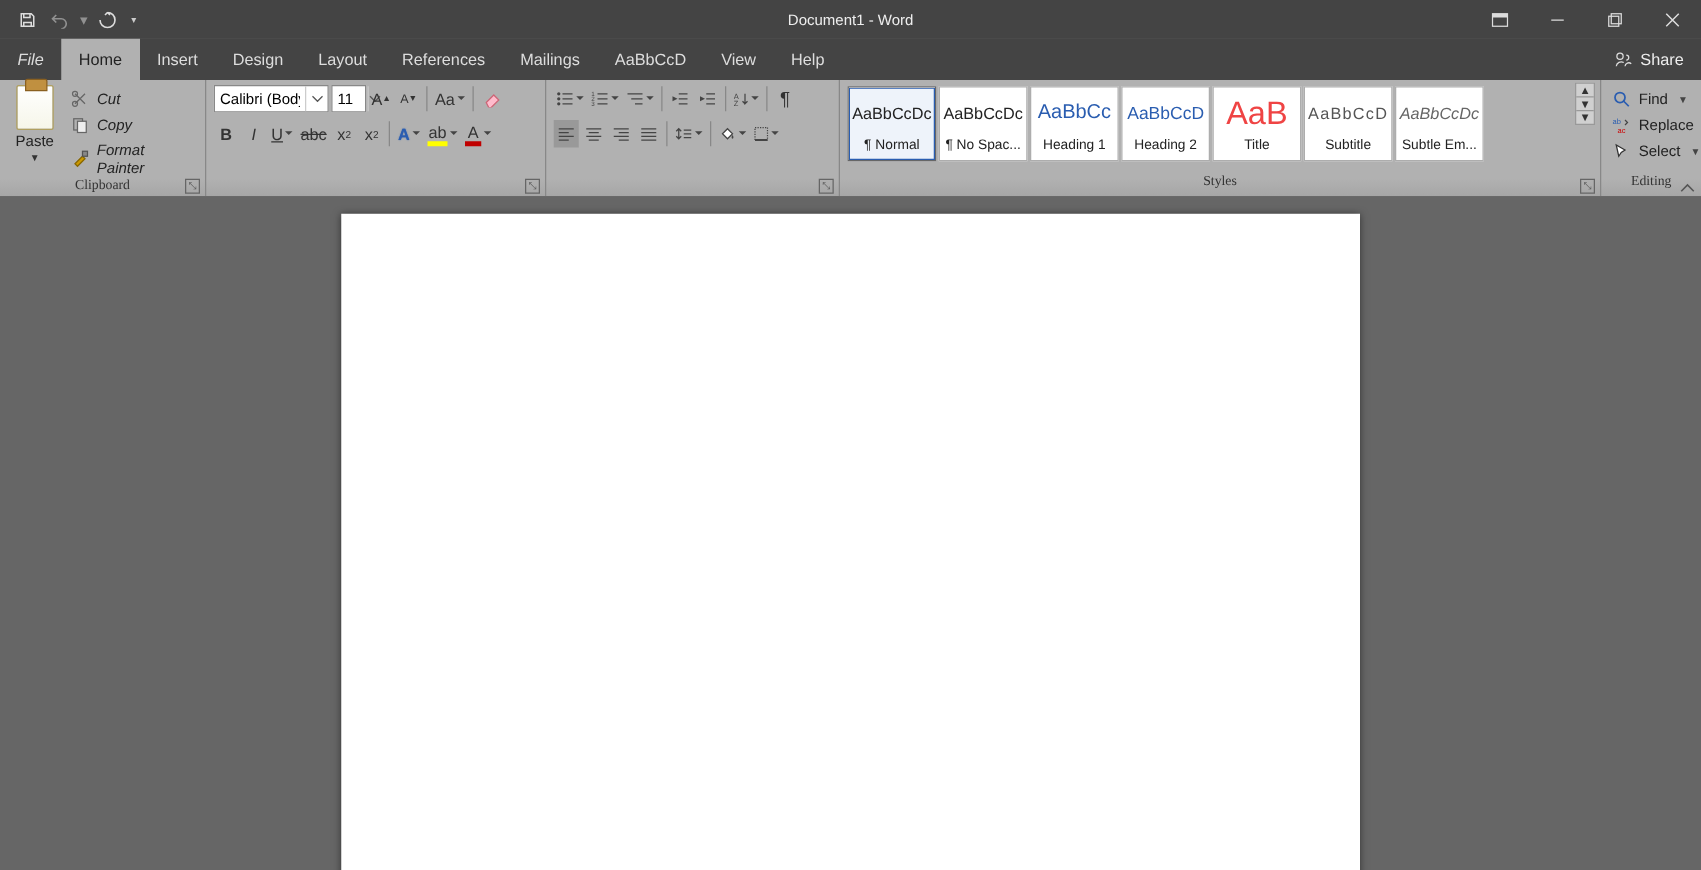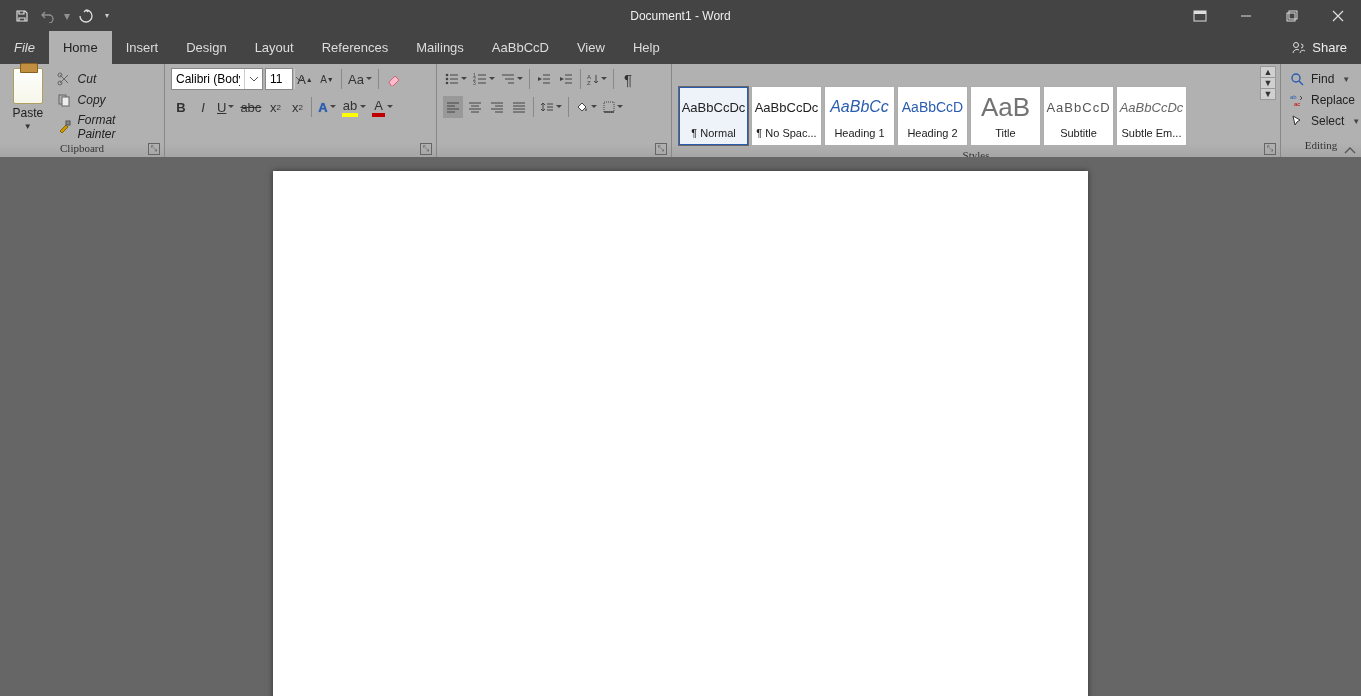--- a/index.html
+++ b/index.html
@@ -52,21 +52,21 @@
 .rbtn.dd { padding-right:10px; position:relative;}
 .rbtn.dd::after { content:""; position:absolute; right:2px; top:9px; border:3px solid transparent; border-top-color:#444;}
 .sep-v { width:1px; height:20px; background:#888; margin:0 2px;}
 
 
 .g-para { width: 235px; }
 
 
 .g-styles { flex: 1; min-width: 500px; }
 .styles-row { display:flex; align-items:stretch; gap:2px; padding:3px 2px; flex:1;}
-.style-box { width: 71px; height: 60px; background:#fff; border:1px solid #adadad; display:flex; flex-direction:column; align-items:center; justify-content:center; cursor:pointer; overflow:hidden;margin-top:17px;}
+.style-box { width: 71px; height: 60px; background:#fff; border:1px solid #adadad; display:flex; flex-direction:column; align-items:center; justify-content:center; cursor:pointer; overflow:hidden;}
 .style-box.selected { border:1px solid #666; box-shadow: inset 0 0 0 1px #2a5db0; background:#eef3fa;}
 .style-prev { font-size:13px; color:#222; height: 34px; display:flex; align-items:center; justify-content:center; width:100%;}
 .style-name { font-size:11px; color:#222; height:18px; display:flex; align-items:center; justify-content:center; width:100%; white-space:nowrap; overflow:hidden; text-overflow:ellipsis; padding:0 2px;}
 .styles-scroll { width:16px; display:flex; flex-direction:column; border:1px solid #999; background:#d0d0d0;}
 .styles-scroll div { flex:1; display:flex; align-items:center; justify-content:center; font-size:9px; color:#333; border-bottom:1px solid #999; cursor:pointer;}
 .styles-scroll div:last-child { border-bottom:none;}
 
 
 .g-edit { width: 80px; border-right:none;}
 .edit-rows { display:flex; flex-direction:column; gap:3px; padding-top:2px;}
@@ -422,29 +422,29 @@
       <div class="styles-row" id="styles-gallery">
           <div class="style-box selected">
             <div class="style-prev" style="font-size:13px;color:#222;">AaBbCcDc</div>
             <div class="style-name">¶ Normal</div>
           </div>
           <div class="style-box">
             <div class="style-prev" style="font-size:13px;color:#222;">AaBbCcDc</div>
             <div class="style-name">¶ No Spac...</div>
           </div>
           <div class="style-box">
-            <div class="style-prev" style="font-size:16px;color:#2a5db0;font-style:italic;">AaBbCc</div>
+            <div class="style-prev" style="font-size:16px;color:#2a5db0;">AaBbCc</div>
             <div class="style-name">Heading 1</div>
           </div>
           <div class="style-box">
             <div class="style-prev" style="font-size:14px;color:#2a5db0;">AaBbCcD</div>
             <div class="style-name">Heading 2</div>
           </div>
           <div class="style-box">
-            <div class="style-prev" style="font-size:26px;color:#737373;">AaB</div>
+            <div class="style-prev" style="font-size:26px;color:#ef4444;">AaB</div>
             <div class="style-name">Title</div>
           </div>
           <div class="style-box">
             <div class="style-prev" style="font-size:13px;color:#555;letter-spacing:1px;">AaBbCcD</div>
             <div class="style-name">Subtitle</div>
           </div>
           <div class="style-box">
             <div class="style-prev" style="font-size:13px;color:#666;font-style:italic;">AaBbCcDc</div>
             <div class="style-name">Subtle Em...</div>
           </div>

